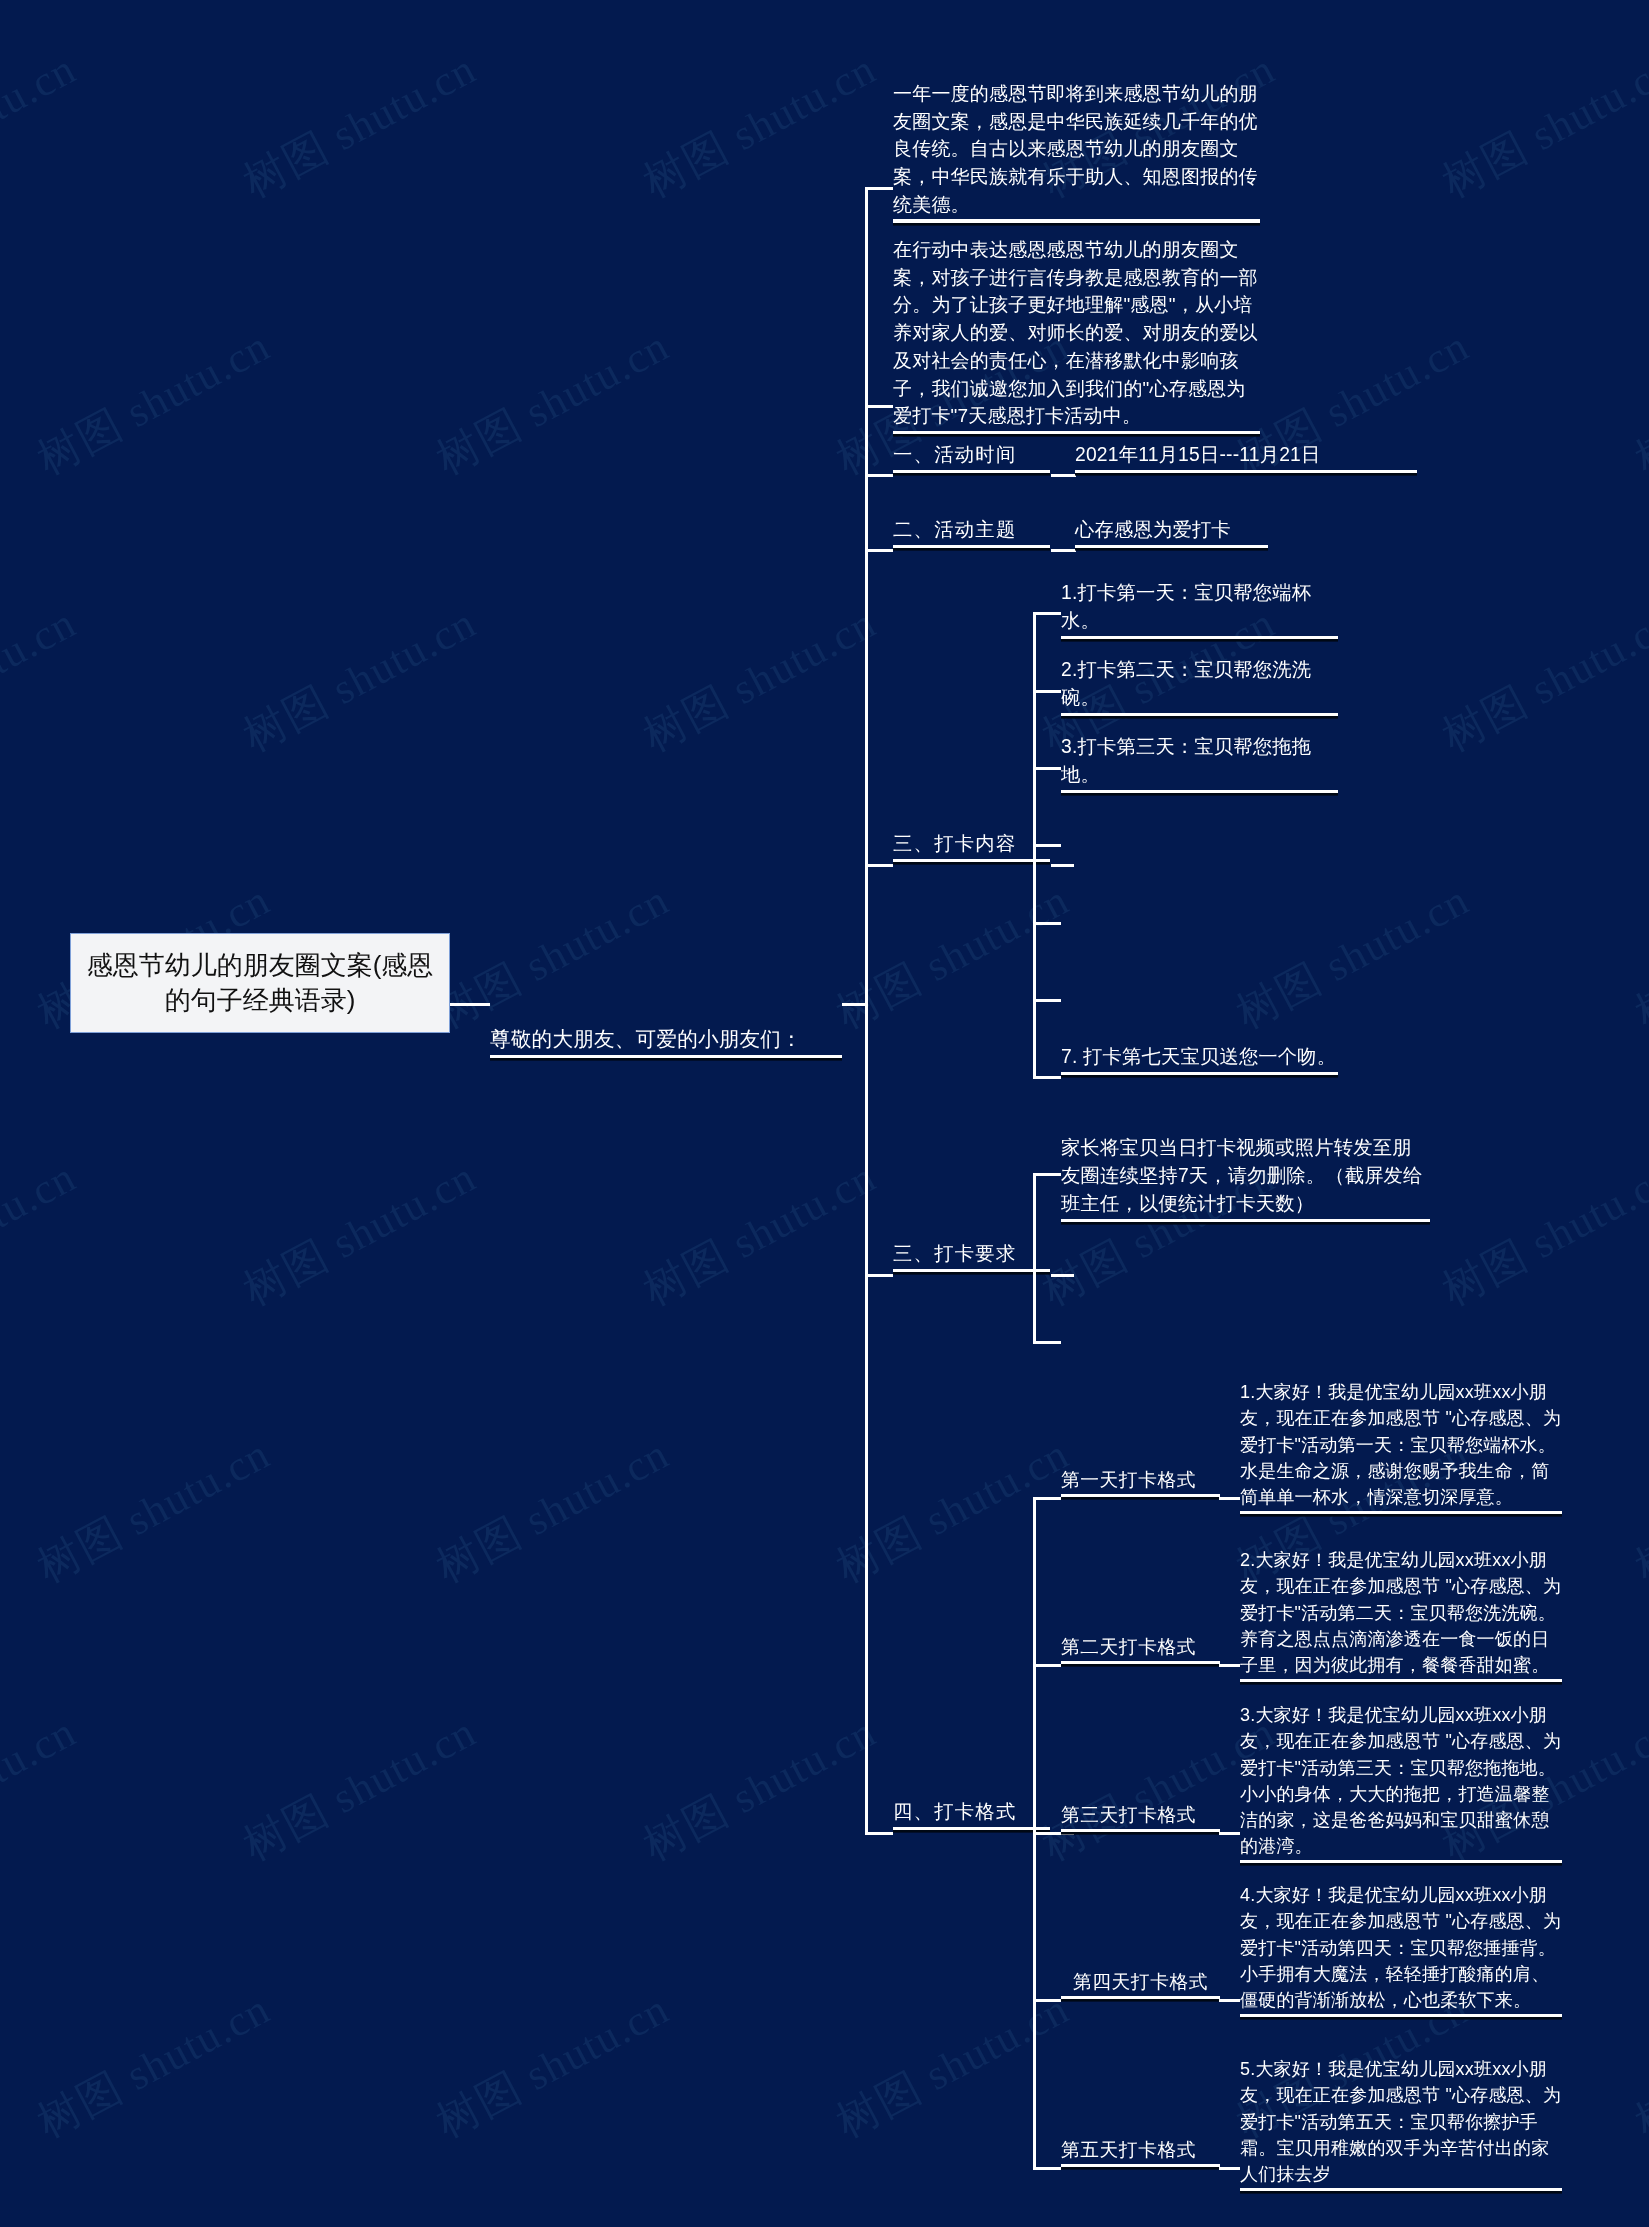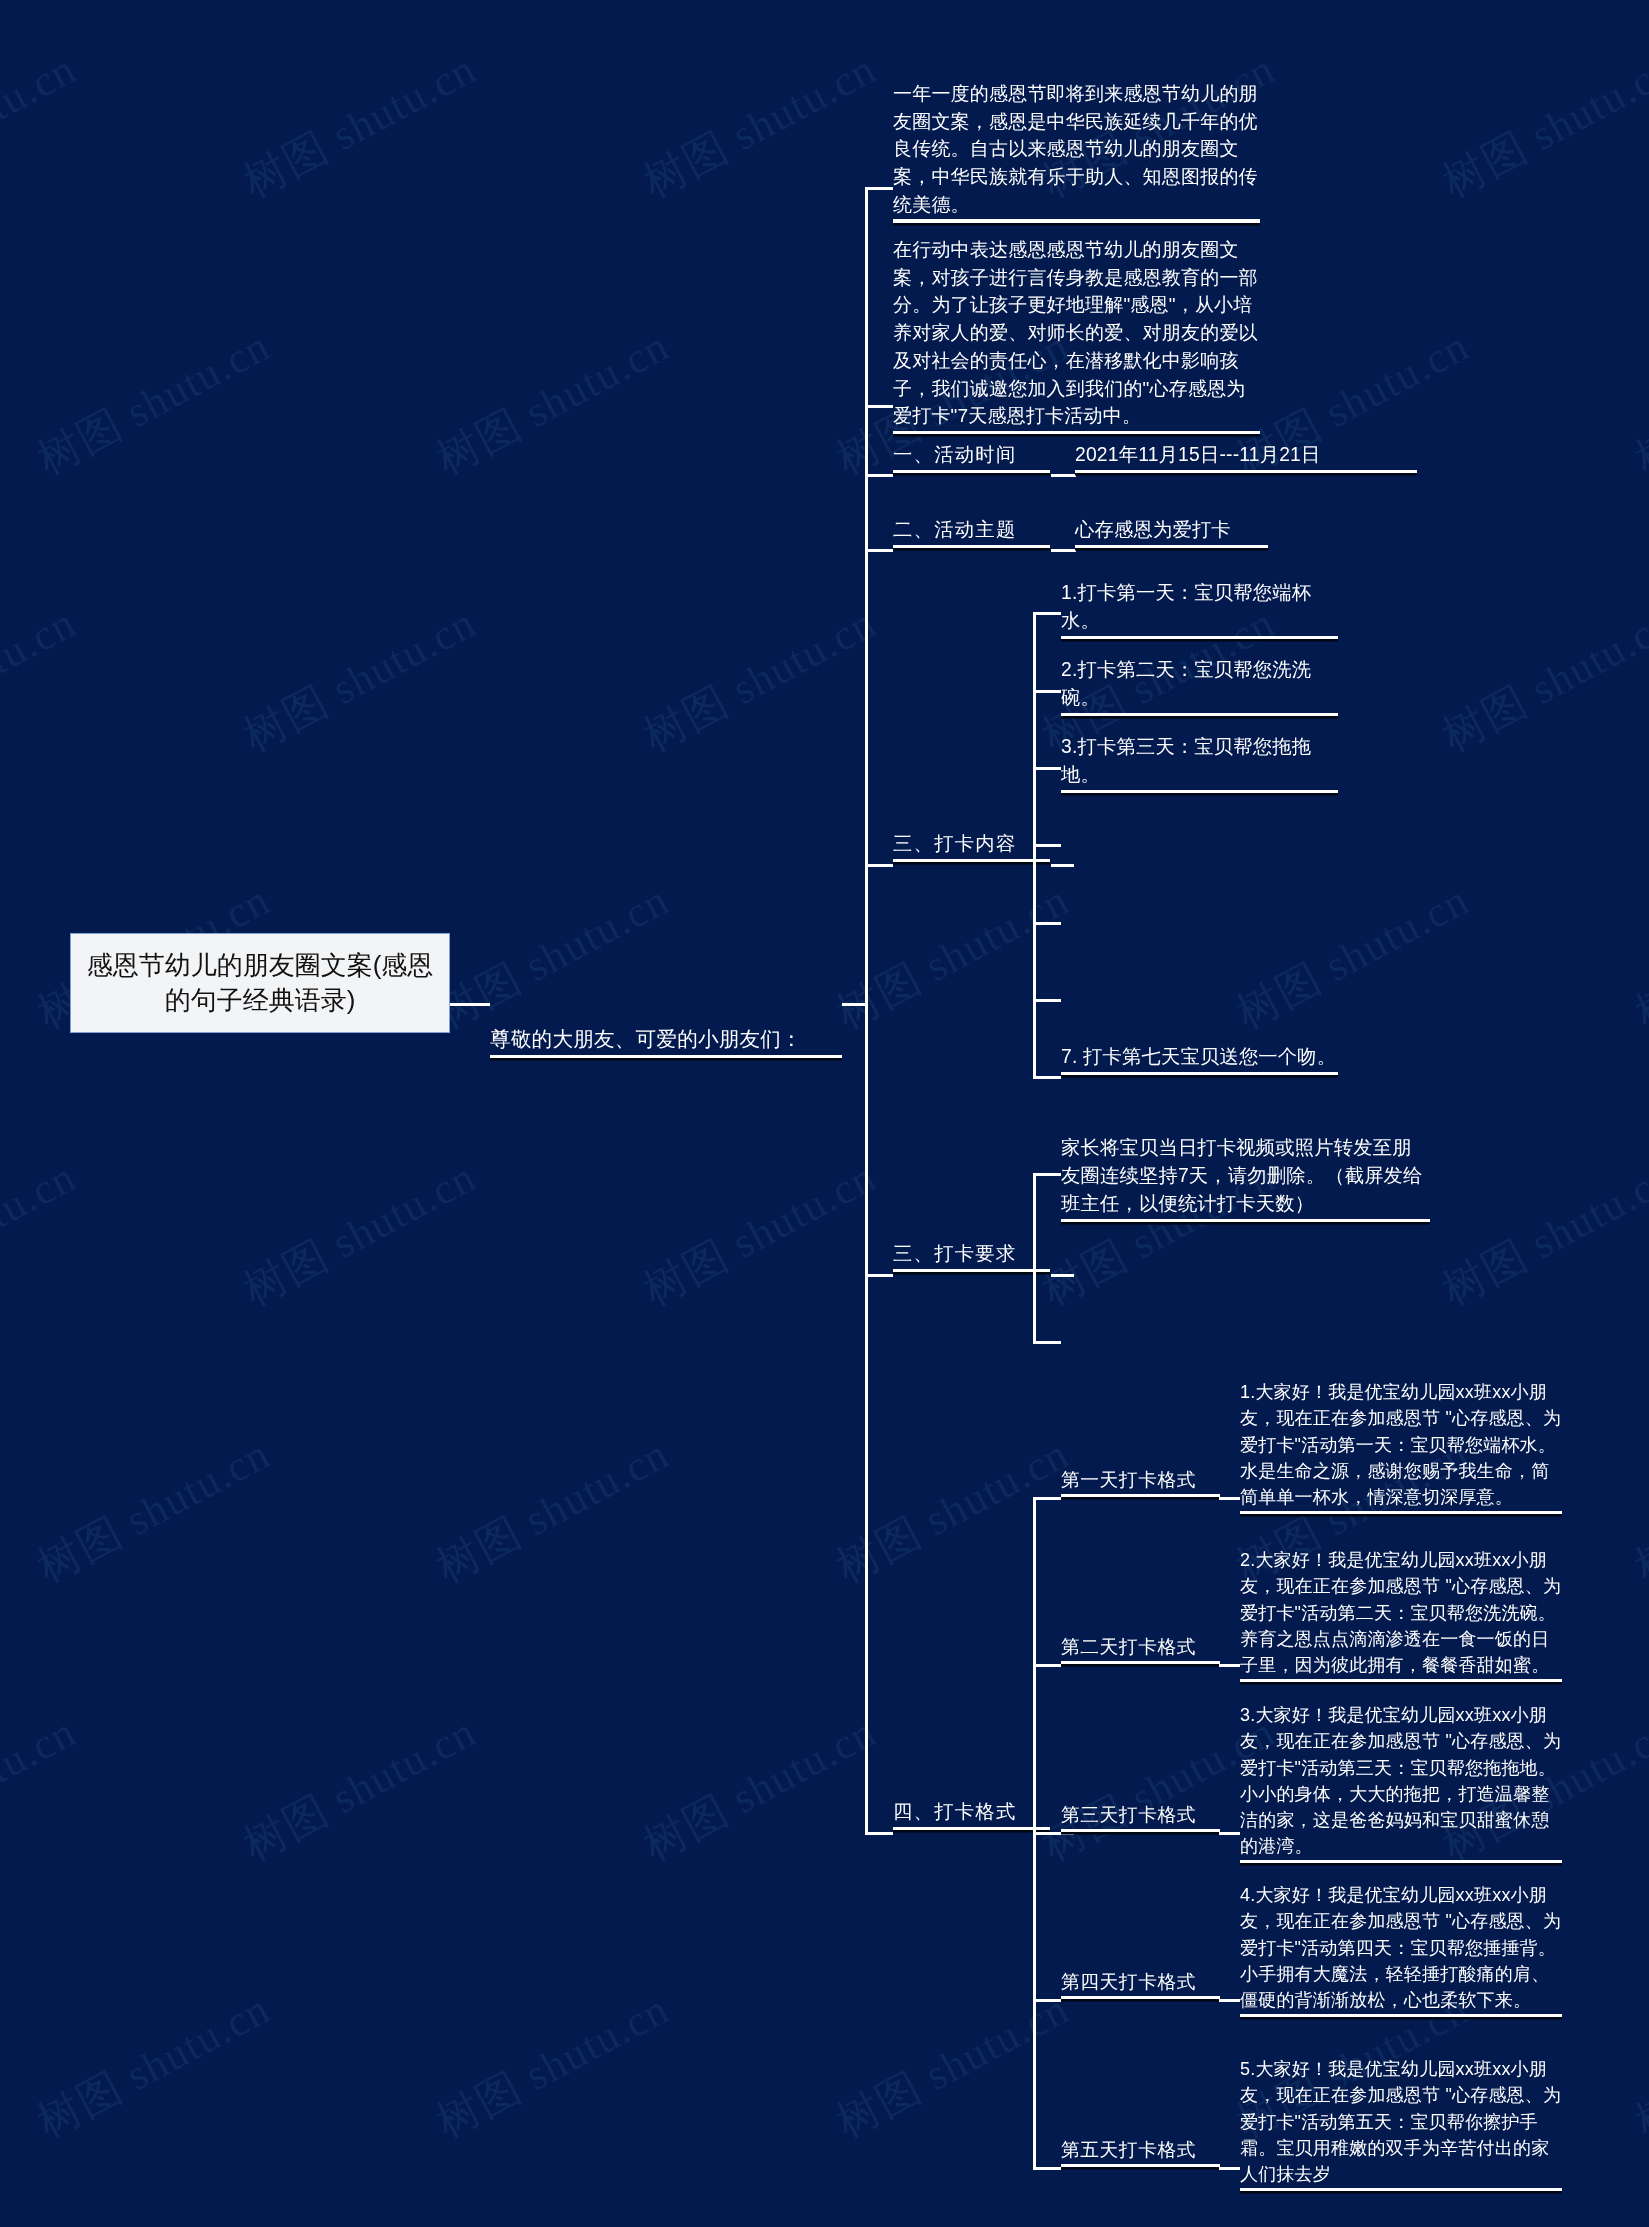--- a/index.html
+++ b/index.html
@@ -262,21 +262,21 @@
     </div>
 
   <div class="node t-fmt" style="left:1061px; top:1801px; width:159px;">
     <span class="txt">第三天打卡格式</span>
     </div>
   <div class="hline" style="left:1219px; top:1832px; width:20.6px;"></div>
   <div class="node t-body" style="left:1240px; top:1702px; width:322px;">
     <span class="txt">3.大家好！我是优宝幼儿园xx班xx小朋友，现在正在参加感恩节 "心存感恩、为爱打卡"活动第三天：宝贝帮您拖拖地。小小的身体，大大的拖把，打造温馨整洁的家，这是爸爸妈妈和宝贝甜蜜休憩的港湾。</span>
     </div>
 
-  <div class="node t-fmt" style="left:1061px; top:1968px; width:159px;">
+  <div class="node t-fmt" style="left:1061px; top:1968px; width:159px;text-align:center;">
     <span class="txt">第四天打卡格式</span>
     </div>
   <div class="hline" style="left:1219px; top:1999px; width:20.6px;"></div>
   <div class="node t-body" style="left:1240px; top:1882px; width:322px;">
     <span class="txt">4.大家好！我是优宝幼儿园xx班xx小朋友，现在正在参加感恩节 "心存感恩、为爱打卡"活动第四天：宝贝帮您捶捶背。小手拥有大魔法，轻轻捶打酸痛的肩、僵硬的背渐渐放松，心也柔软下来。</span>
     </div>
 
   <div class="node t-fmt" style="left:1061px; top:2136px; width:159px;">
     <span class="txt">第五天打卡格式</span>
     </div>

